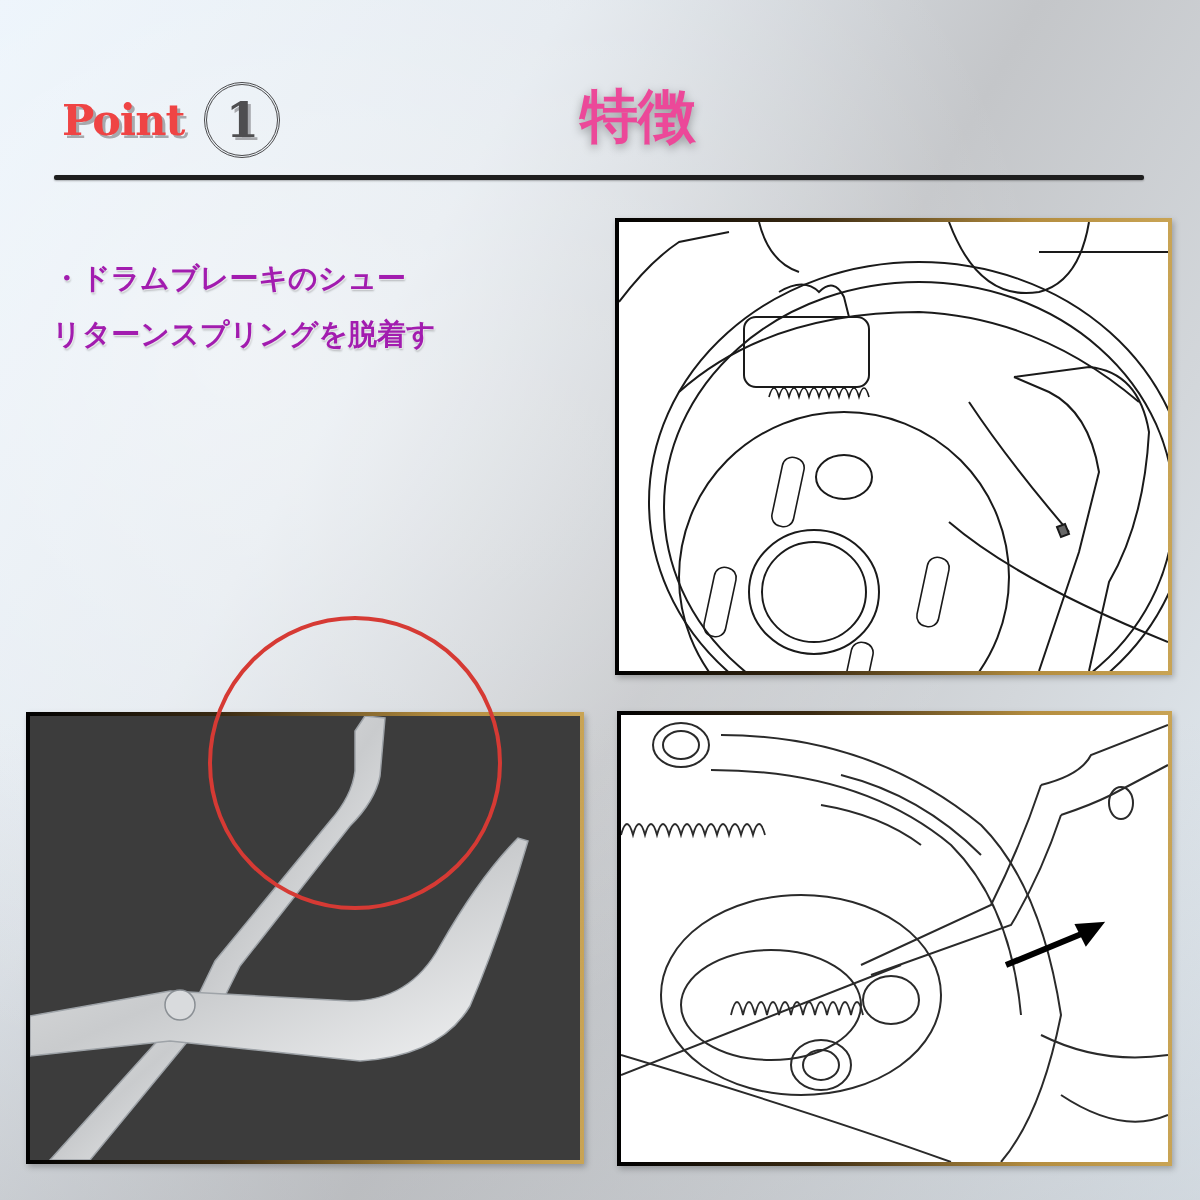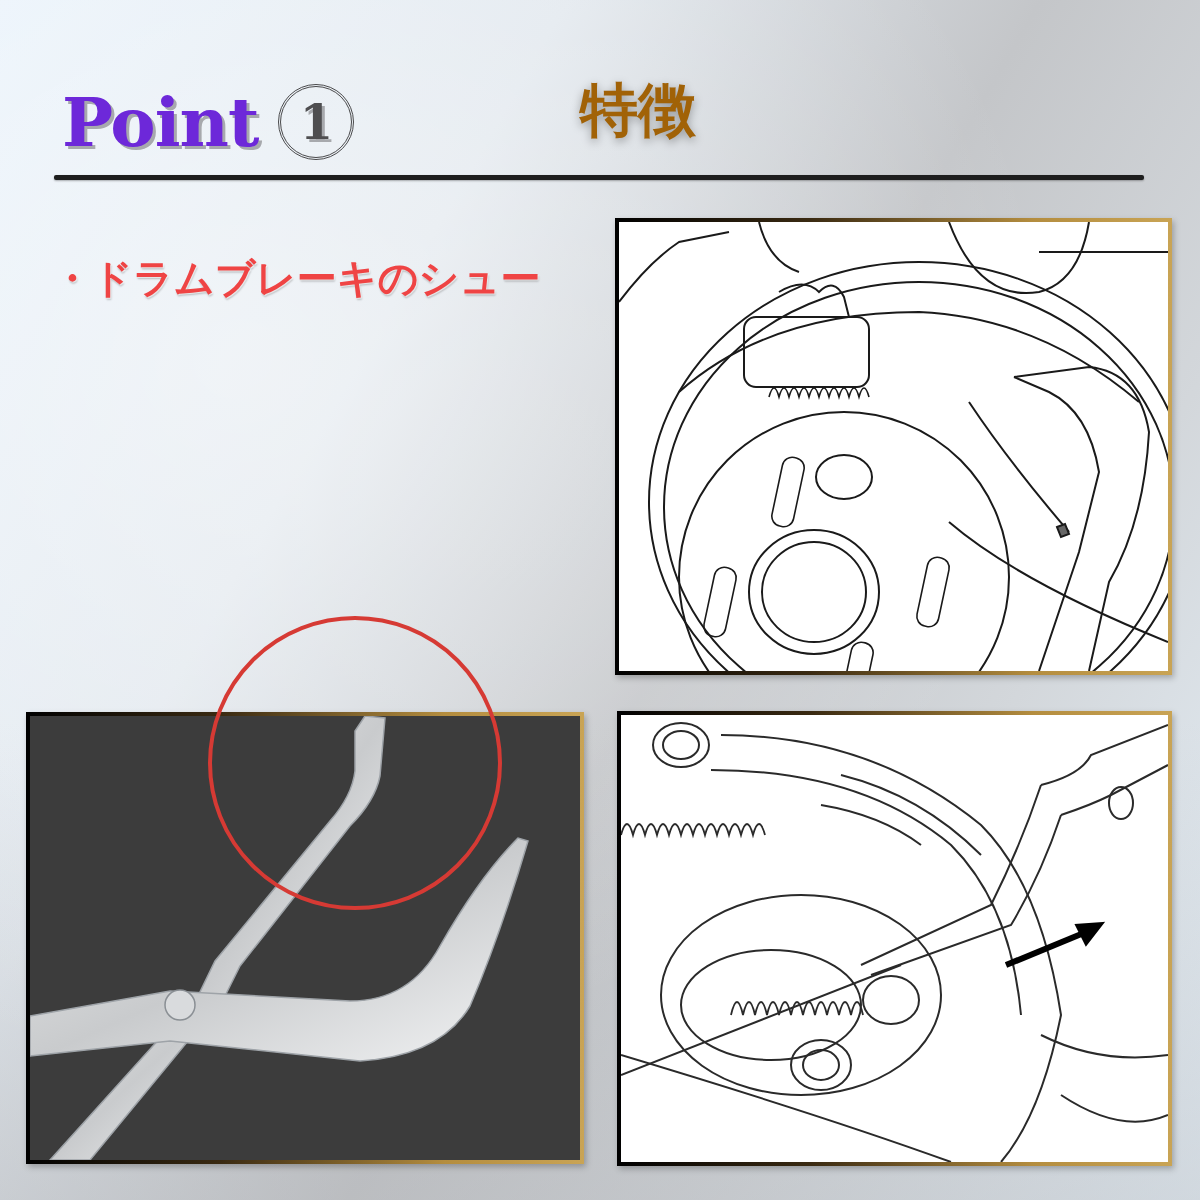--- a/index.html
+++ b/index.html
@@ -11,43 +11,43 @@
   .bg-overlay {
     position: absolute; inset: 0;
     background: radial-gradient(ellipse at 20% 30%, rgba(255,255,255,0.45), rgba(255,255,255,0) 60%),
                 linear-gradient(180deg, rgba(255,255,255,0) 60%, rgba(170,172,176,0.35) 100%);
     pointer-events: none;
   }
   .point-heading {
     position: absolute; left: 62px; top: 82px; display: flex; align-items: center;
   }
   .point-word {
-    font-family: "DejaVu Serif", serif; font-weight: bold; font-size: 68px; color: #6d28d9;
+    font-family: "DejaVu Serif", serif; font-weight: bold; font-size: 43px; color: #ef4444;
     text-shadow: 3px 3px 0 #a7a9ad; letter-spacing: -1px;
   }
   .point-circle {
     margin-left: 20px; width: 76px; height: 76px; border-radius: 50%;
     border: 3px double #4a4a4c; display: flex; align-items: center; justify-content: center;
     font-family: "DejaVu Serif", serif; font-weight: bold; font-size: 48px; color: #4e4e50;
     text-shadow: 3px 3px 0 #a7a9ad; box-sizing: border-box;
   }
   .title {
-    position: absolute; left: 580px; top: 72px;
-    font-family: "DejaVu Sans", sans-serif; font-weight: bold; font-size: 58px; color: #a16207;
+    position: absolute; left: 580px; top: 78px;
+    font-family: "DejaVu Sans", sans-serif; font-weight: bold; font-size: 58px; color: #ec4899;
     text-shadow: 0 3px 10px rgba(0,0,0,0.35);
   }
   .rule {
     position: absolute; left: 54px; top: 175px; width: 1090px; height: 5px;
     background: #1e1e1e; border-radius: 2px;
     box-shadow: 0 1px 2px rgba(0,0,0,0.3);
   }
   .desc {
     position: absolute; left: 52px; top: 250px; width: 560px;
-    font-family: "DejaVu Sans", sans-serif; font-weight: bold; font-size: 40px; line-height: 56px;
-    color: #ef4444; text-shadow: 1px 1px 1px rgba(255,255,255,0.7), 1px 2px 2px rgba(0,0,0,0.25);
+    font-family: "DejaVu Sans", sans-serif; font-weight: bold; font-size: 29px; line-height: 56px;
+    color: #a21caf; text-shadow: 1px 1px 1px rgba(255,255,255,0.7), 1px 2px 2px rgba(0,0,0,0.25);
   }
   .desc div { white-space: nowrap; }
   .frame {
     position: absolute; padding: 4px; box-sizing: border-box;
     background: linear-gradient(90deg, #000 0%, #3a2a12 35%, #b48d3f 75%, #c9a455 100%);
     box-shadow: 2px 3px 6px rgba(0,0,0,0.25);
   }
   .frame-inner { width: 100%; height: 100%; overflow: hidden; position: relative; }
   .frame-1 { left: 615px; top: 218px; width: 557px; height: 457px; }
   .frame-2 { left: 26px; top: 712px; width: 558px; height: 452px; }
@@ -69,20 +69,21 @@
   <span class="point-word">Point</span>
   <span class="point-circle">1</span>
 </div>
 
 <div class="title">特徴</div>
 
 <div class="rule"></div>
 
 <div class="desc">
   <div>・ドラムブレーキのシュー</div>
+  <div>リターンスプリングを脱着す</div>
 </div>
 
 <div class="frame frame-1">
   <div class="frame-inner white">
     <svg width="549" height="449" viewBox="0 0 549 449" fill="none" stroke="#1a1a1a" stroke-width="2">
 
       <path d="M0 80 Q30 40 60 20 L110 10"></path>
       <path d="M140 0 Q150 40 180 50"></path>
       <path d="M330 0 Q360 80 420 70 Q460 60 470 0"></path>
       <path d="M420 30 L549 30"></path>

